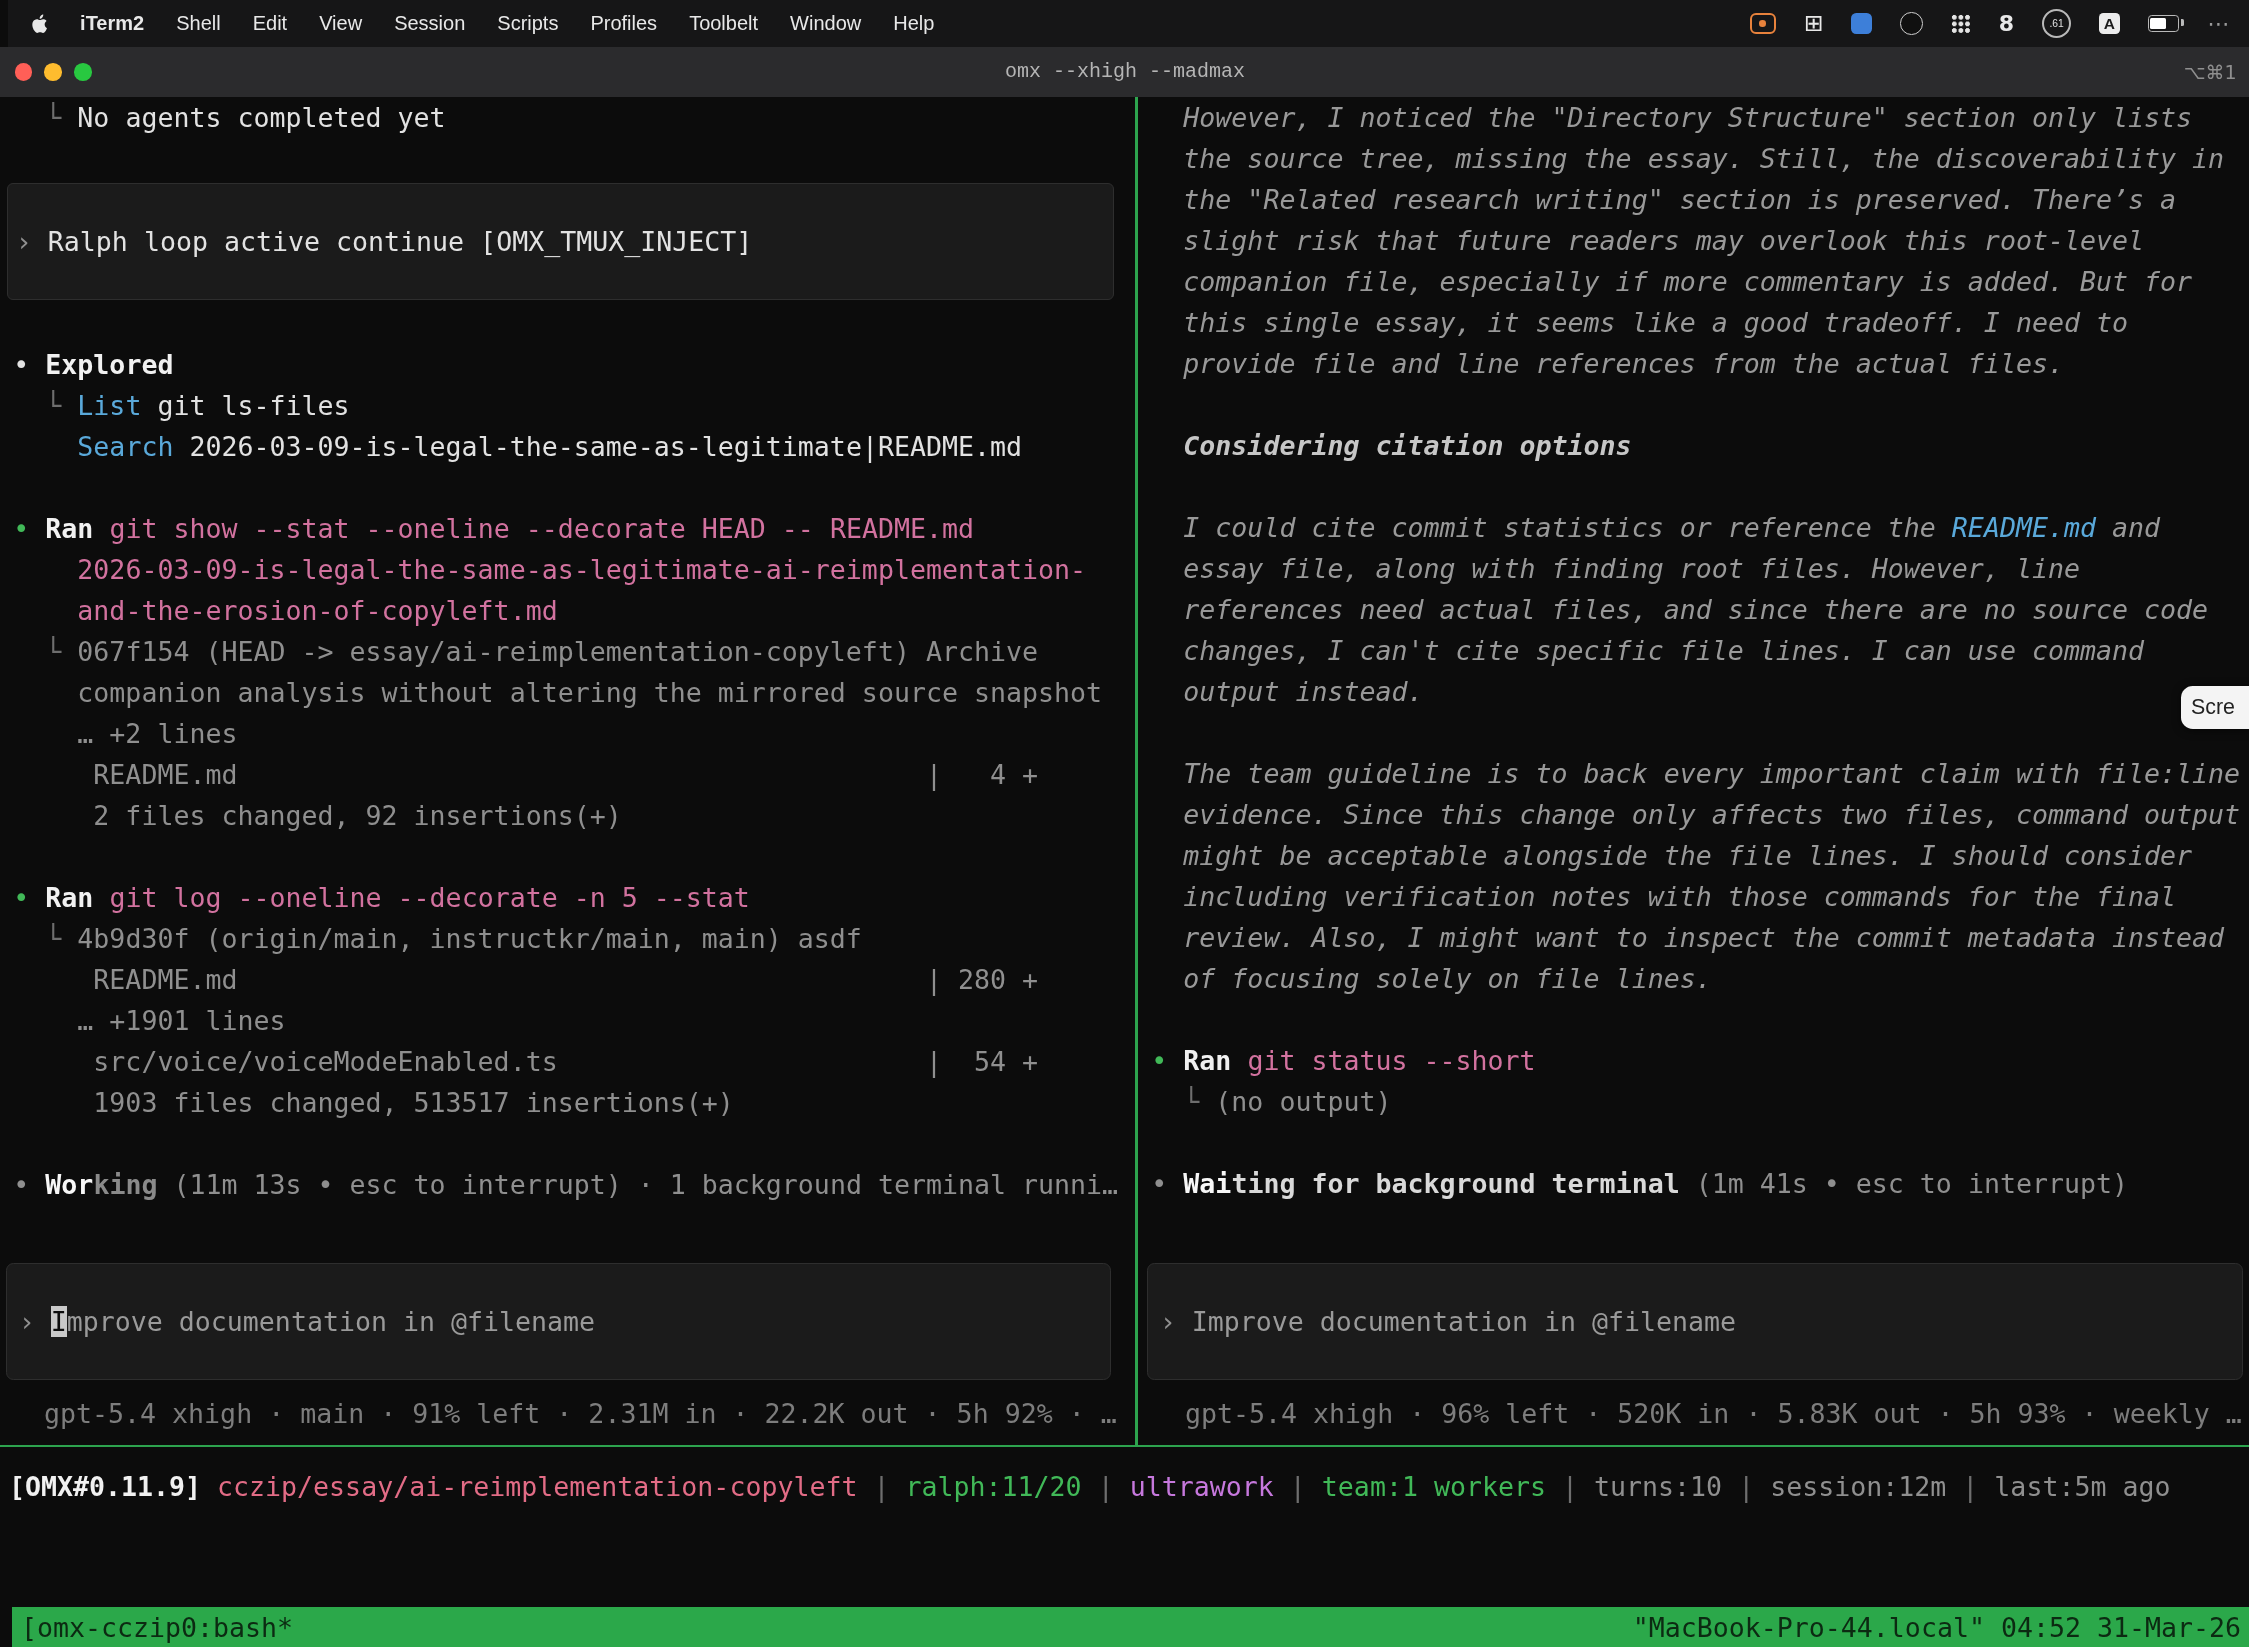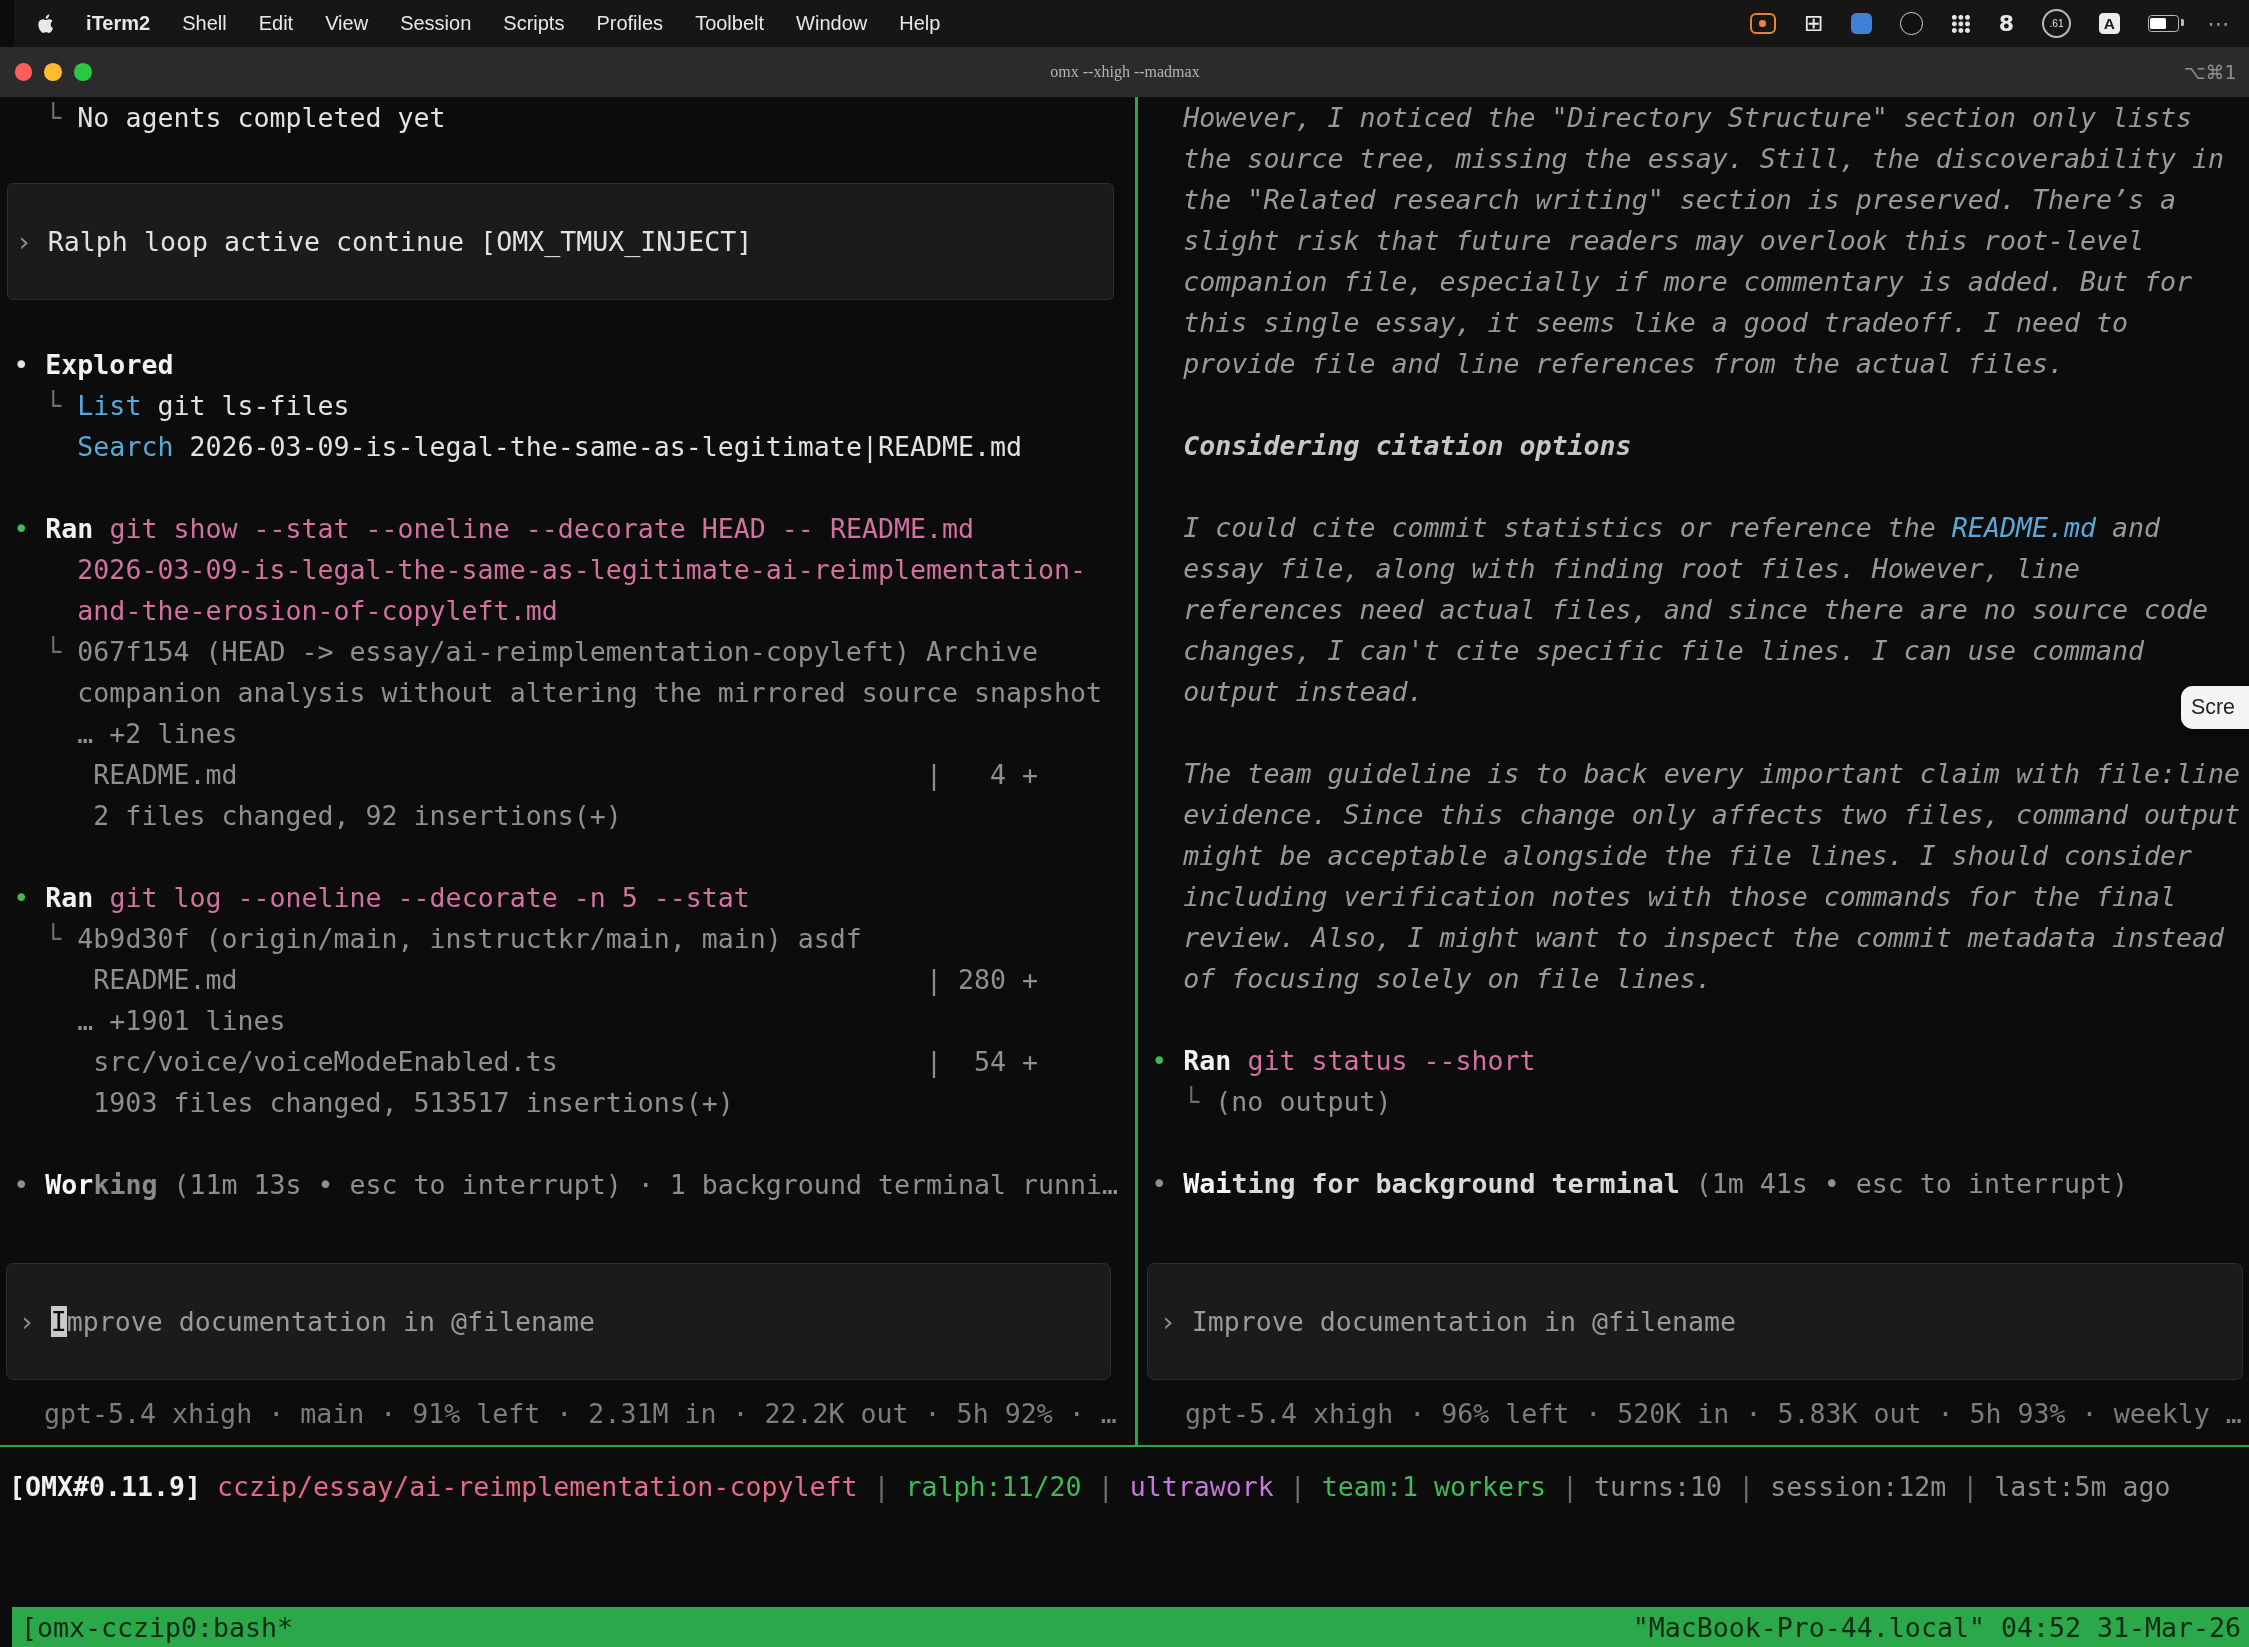--- a/index.html
+++ b/index.html
@@ -1,20 +1,20 @@
 <!DOCTYPE html>
 <html style="font-size:11.8px"><head>
 <meta charset="utf-8">
 <style>
   html,body{margin:0;padding:0;background:#000;}
   .screen{position:relative;width:2250px;height:1648px;background:#0c0c0c;overflow:hidden;
           font-family:"DejaVu Sans Mono",monospace;}
 
   
-  .menu-bar{position:absolute;top:0;left:14px;right:0;height:47px;background:#161617;
+  .menu-bar{position:absolute;top:0;left:8px;right:0;height:47px;background:#161617;
             display:flex;align-items:center;padding:0 20.7px;
             font-family:"Liberation Sans",sans-serif;font-size:20px;color:#e8e8e8;}
   .apple-logo{display:inline-flex;width:22px;height:22px;margin-right:4.4px;}
   .menu-items{display:flex;gap:32px;margin-left:25px;}
   .menu-item{cursor:default;}
   .menu-item.bold{font-weight:bold;}
   .menu-status{margin-left:auto;display:flex;align-items:center;gap:28px;}
   .mi{display:inline-flex;align-items:center;justify-content:center;color:#e8e8e8;
       font-family:"DejaVu Sans",sans-serif;}
   .rec{width:22px;height:17.7px;border:2.2px solid #e8823c;border-radius:5.9px;}
@@ -35,21 +35,21 @@
   .ccico{color:#9a9a9a;font-size:22px;}
 
   
   .title-bar{position:absolute;top:47px;left:0;right:0;height:50px;background:#2b2b2d;
              border-bottom:0.7px solid #000;}
   .tl{position:absolute;top:16px;width:17.7px;height:17.7px;border-radius:50%;}
   .tl.red{left:14.8px;background:#ff5f57;}
   .tl.yellow{left:44px;background:#febc2e;}
   .tl.green{left:74px;background:#28c840;}
   .window-title{position:absolute;left:0;right:0;top:0;height:36px;line-height:50px;text-align:center;
-                color:#b5b5b5;font-family:Liberation Serif, serif;font-size:16px;}
+                color:#b5b5b5;font-family:Liberation Mono, monospace;font-size:20px;}
   .title-shortcut{position:absolute;right:13.3px;top:0;height:50px;line-height:50px;color:#8f8f8f;
                   font-family:"DejaVu Sans",sans-serif;font-size:19px;}
 
   
   .terminal{position:absolute;top:97px;left:0;right:0;height:1509px;background:#0c0c0c;}
   .pane{position:absolute;top:0;height:1348px;overflow:hidden;}
   .pane-left{left:0;width:1118px;}
   .pane-right{left:1141px;width:1109px;}
   .pane-body{position:absolute;top:0;left:0;right:0;}
   .pane-left .pane-body{padding-left:13.3px;}

